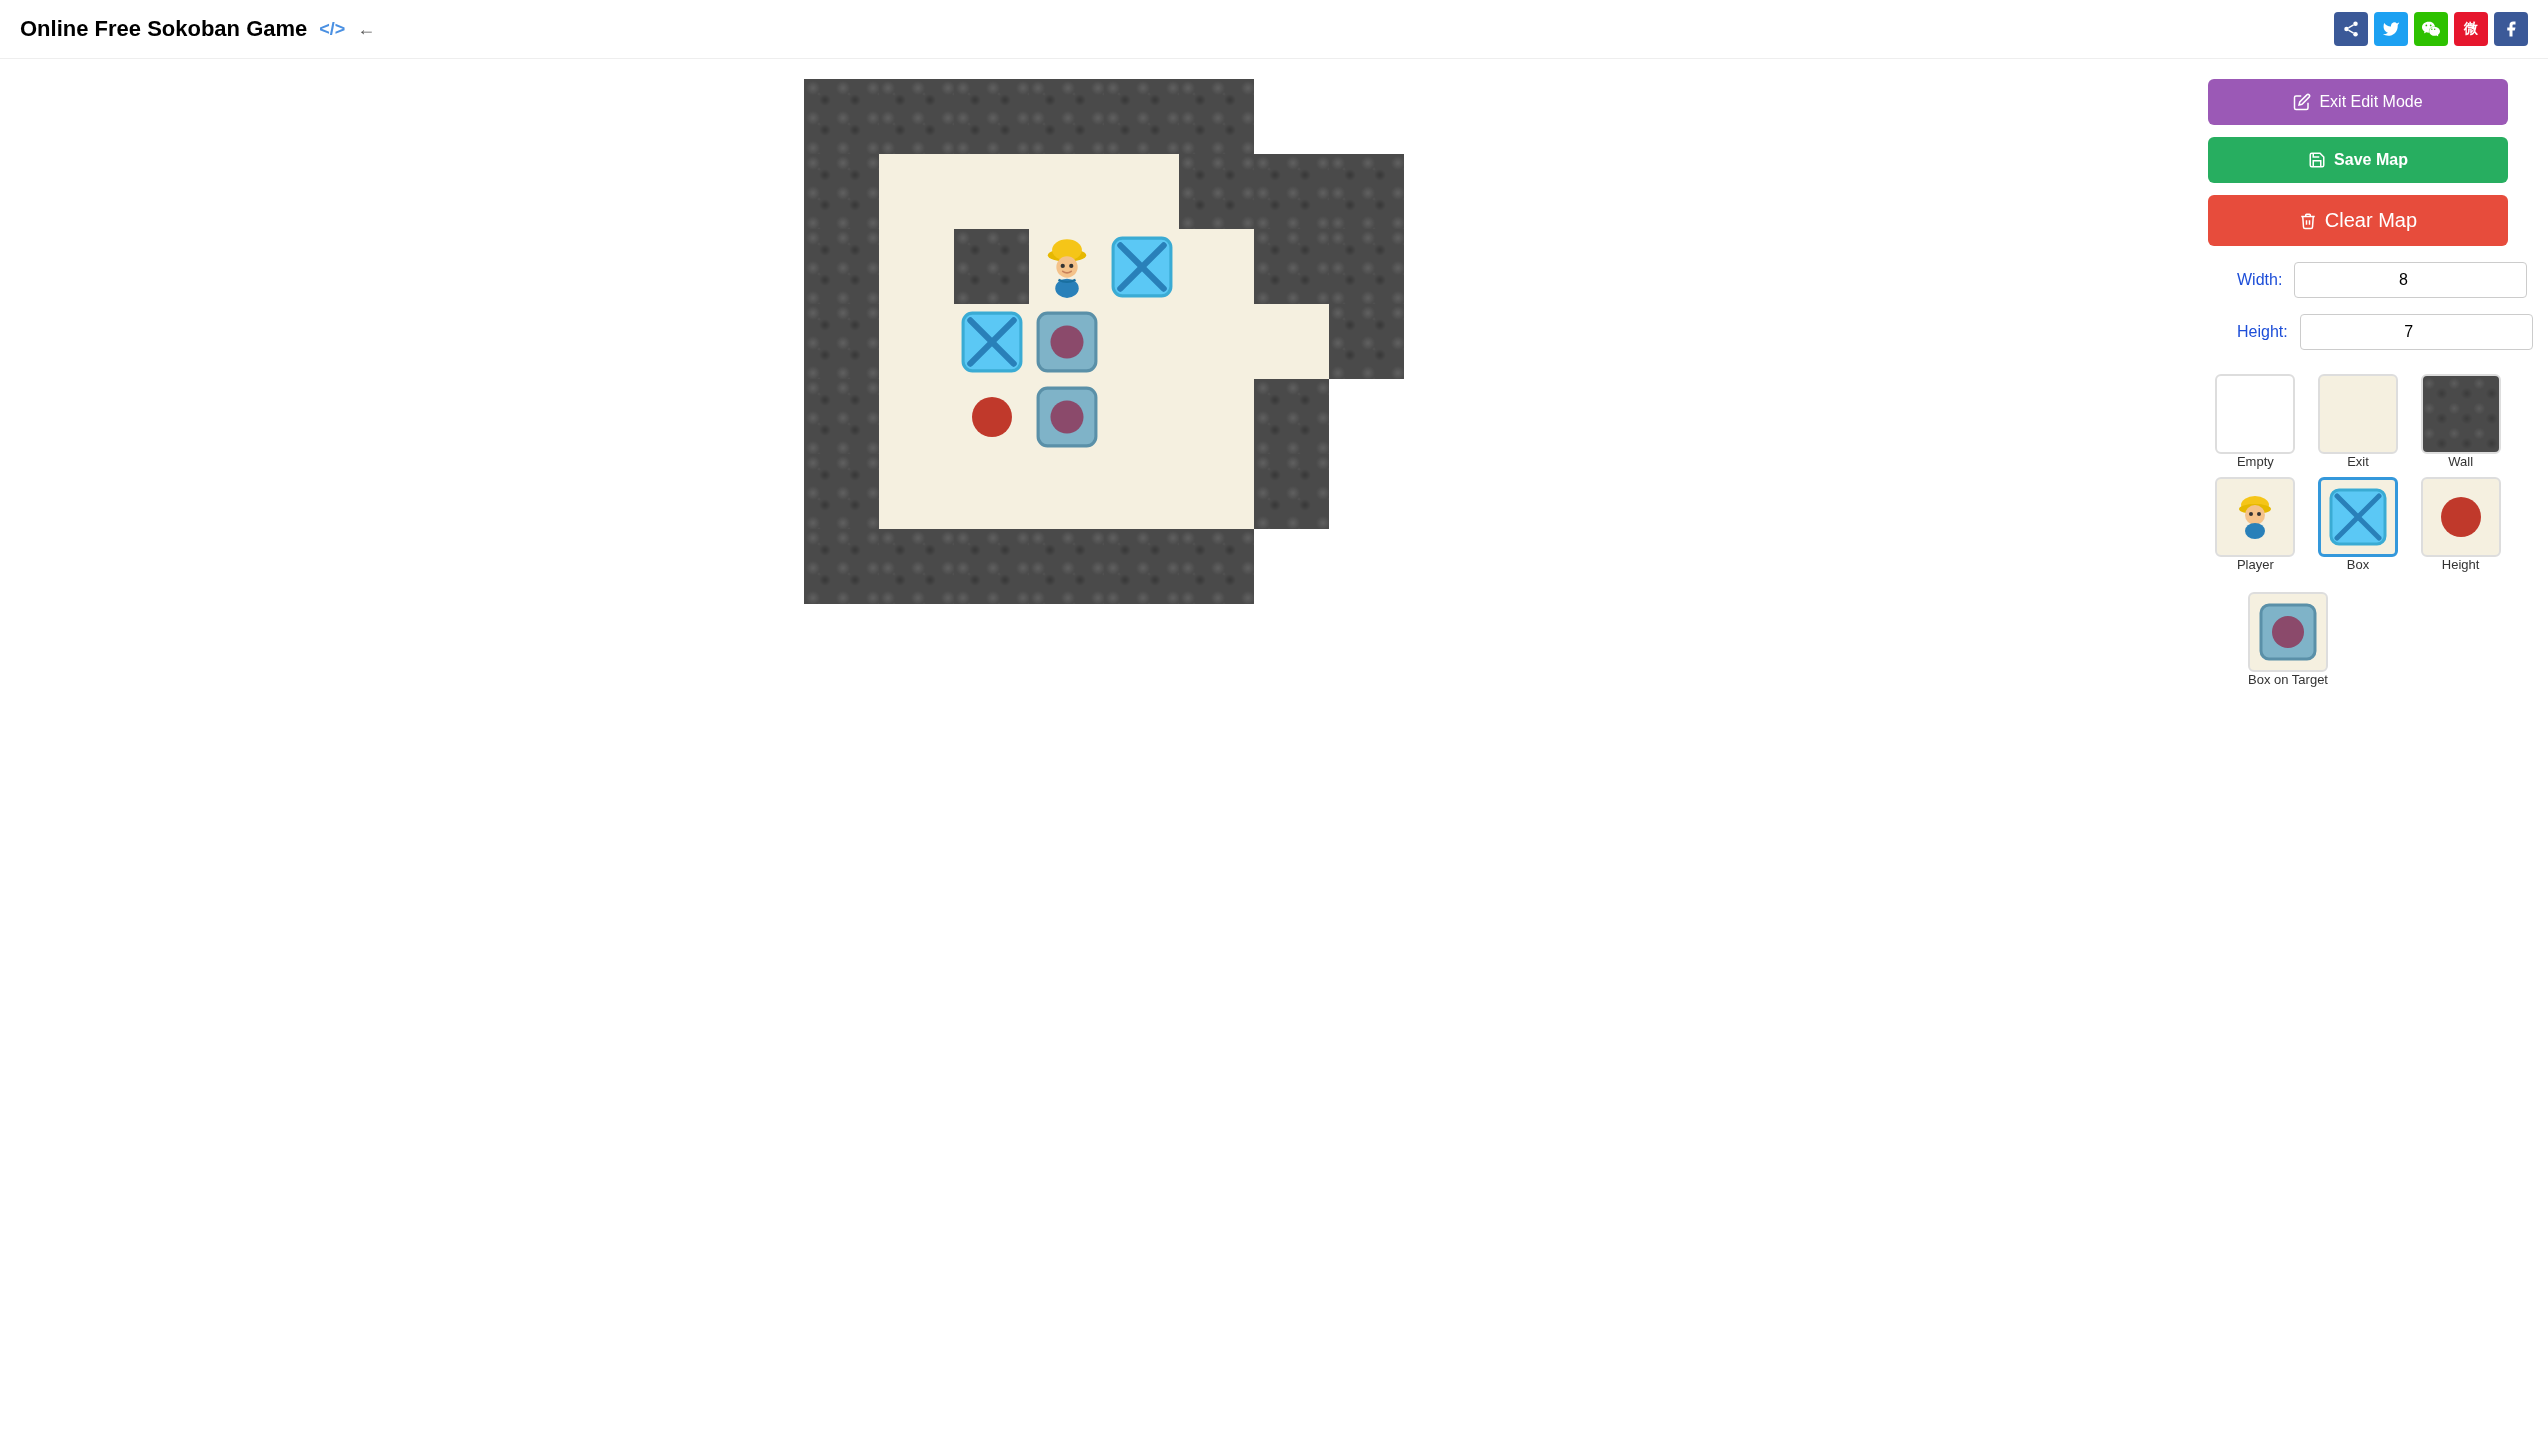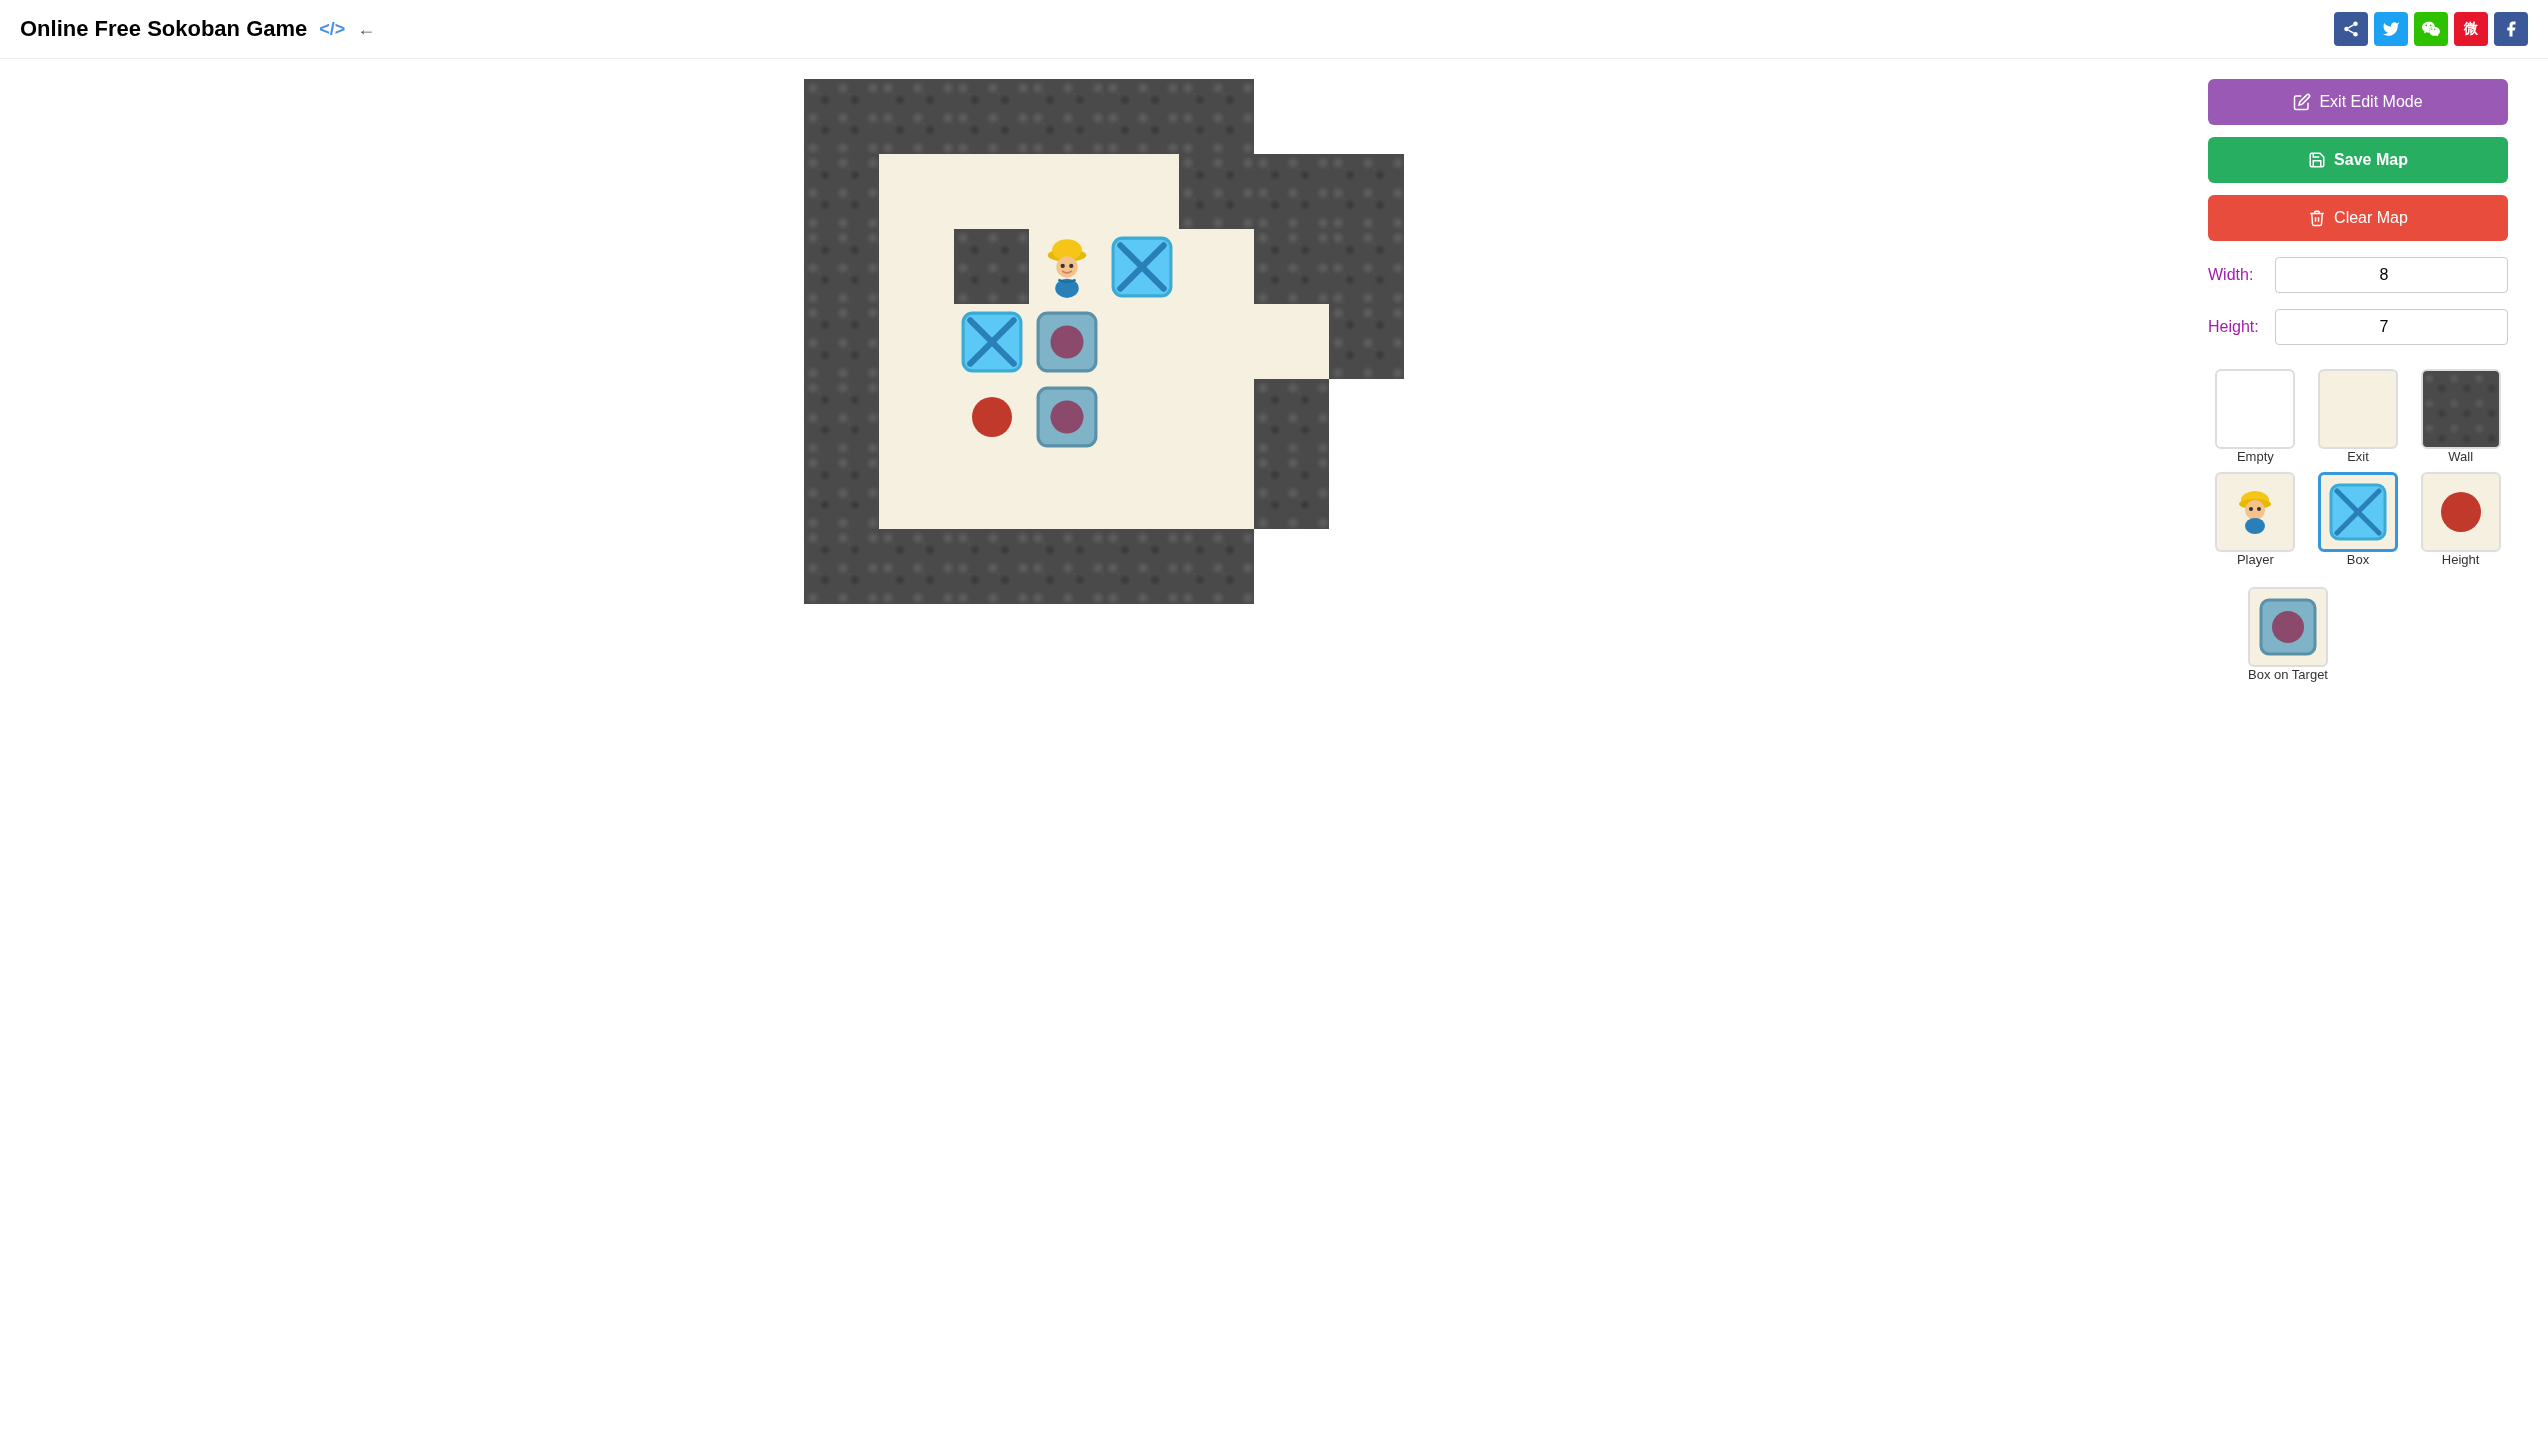--- a/index.html
+++ b/index.html
@@ -119,40 +119,41 @@
       align-items: center;
       justify-content: center;
       gap: 8px;
       font-weight: 700;
     }
     .btn-clear-map {
       background: #e74c3c;
       color: white;
       border: none;
       padding: 14px 20px;
-      font-size: 16px;
+      font-size: 20px;
       border-radius: 6px;
       cursor: pointer;
       display: flex;
       align-items: center;
       justify-content: center;
       gap: 8px;
       font-weight: 500;
     }
 
     .dimension-row {
       display: flex;
       align-items: center;
       gap: 12px;
       margin-top: 4px;
     }
     .dimension-label {
       font-size: 16px;
-      color: #a21caf;
+      color: #1d4ed8;
       width: 70px;
+      margin-left: 29px;
     }
     .dimension-input {
       flex: 1;
       padding: 8px 12px;
       border: 1px solid #ccc;
       border-radius: 4px;
       font-size: 16px;
       text-align: center;
     }
 

